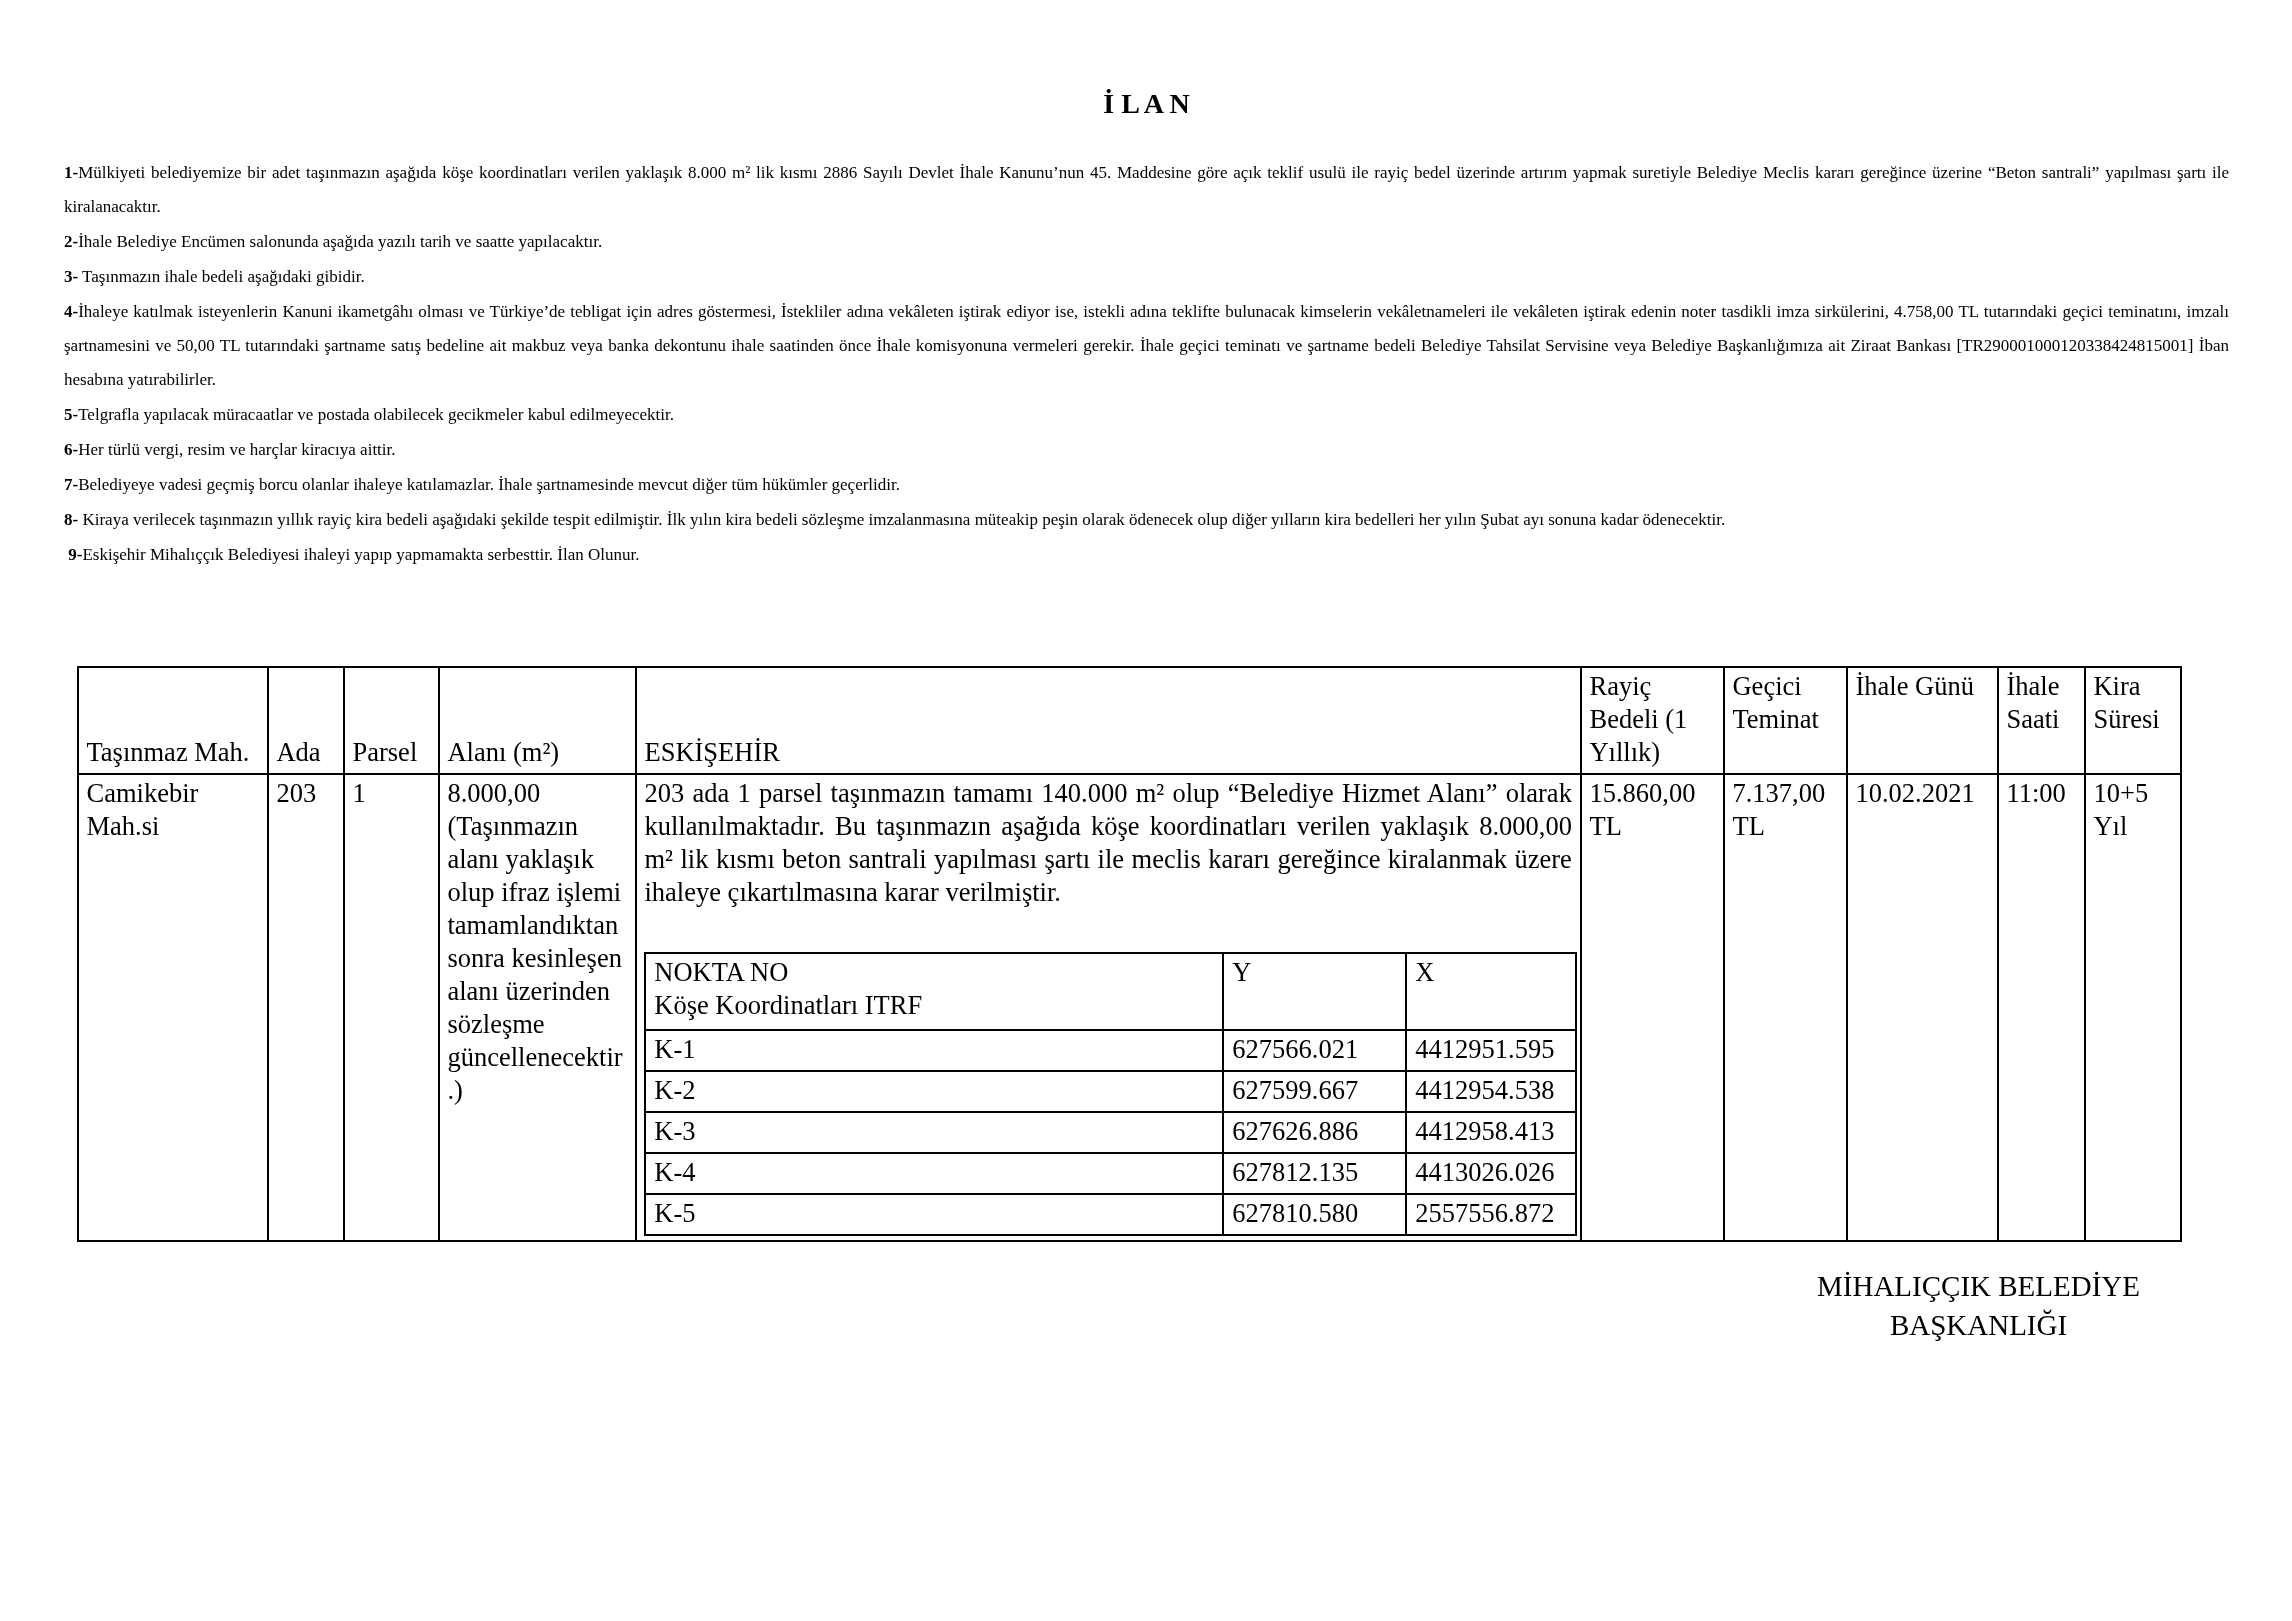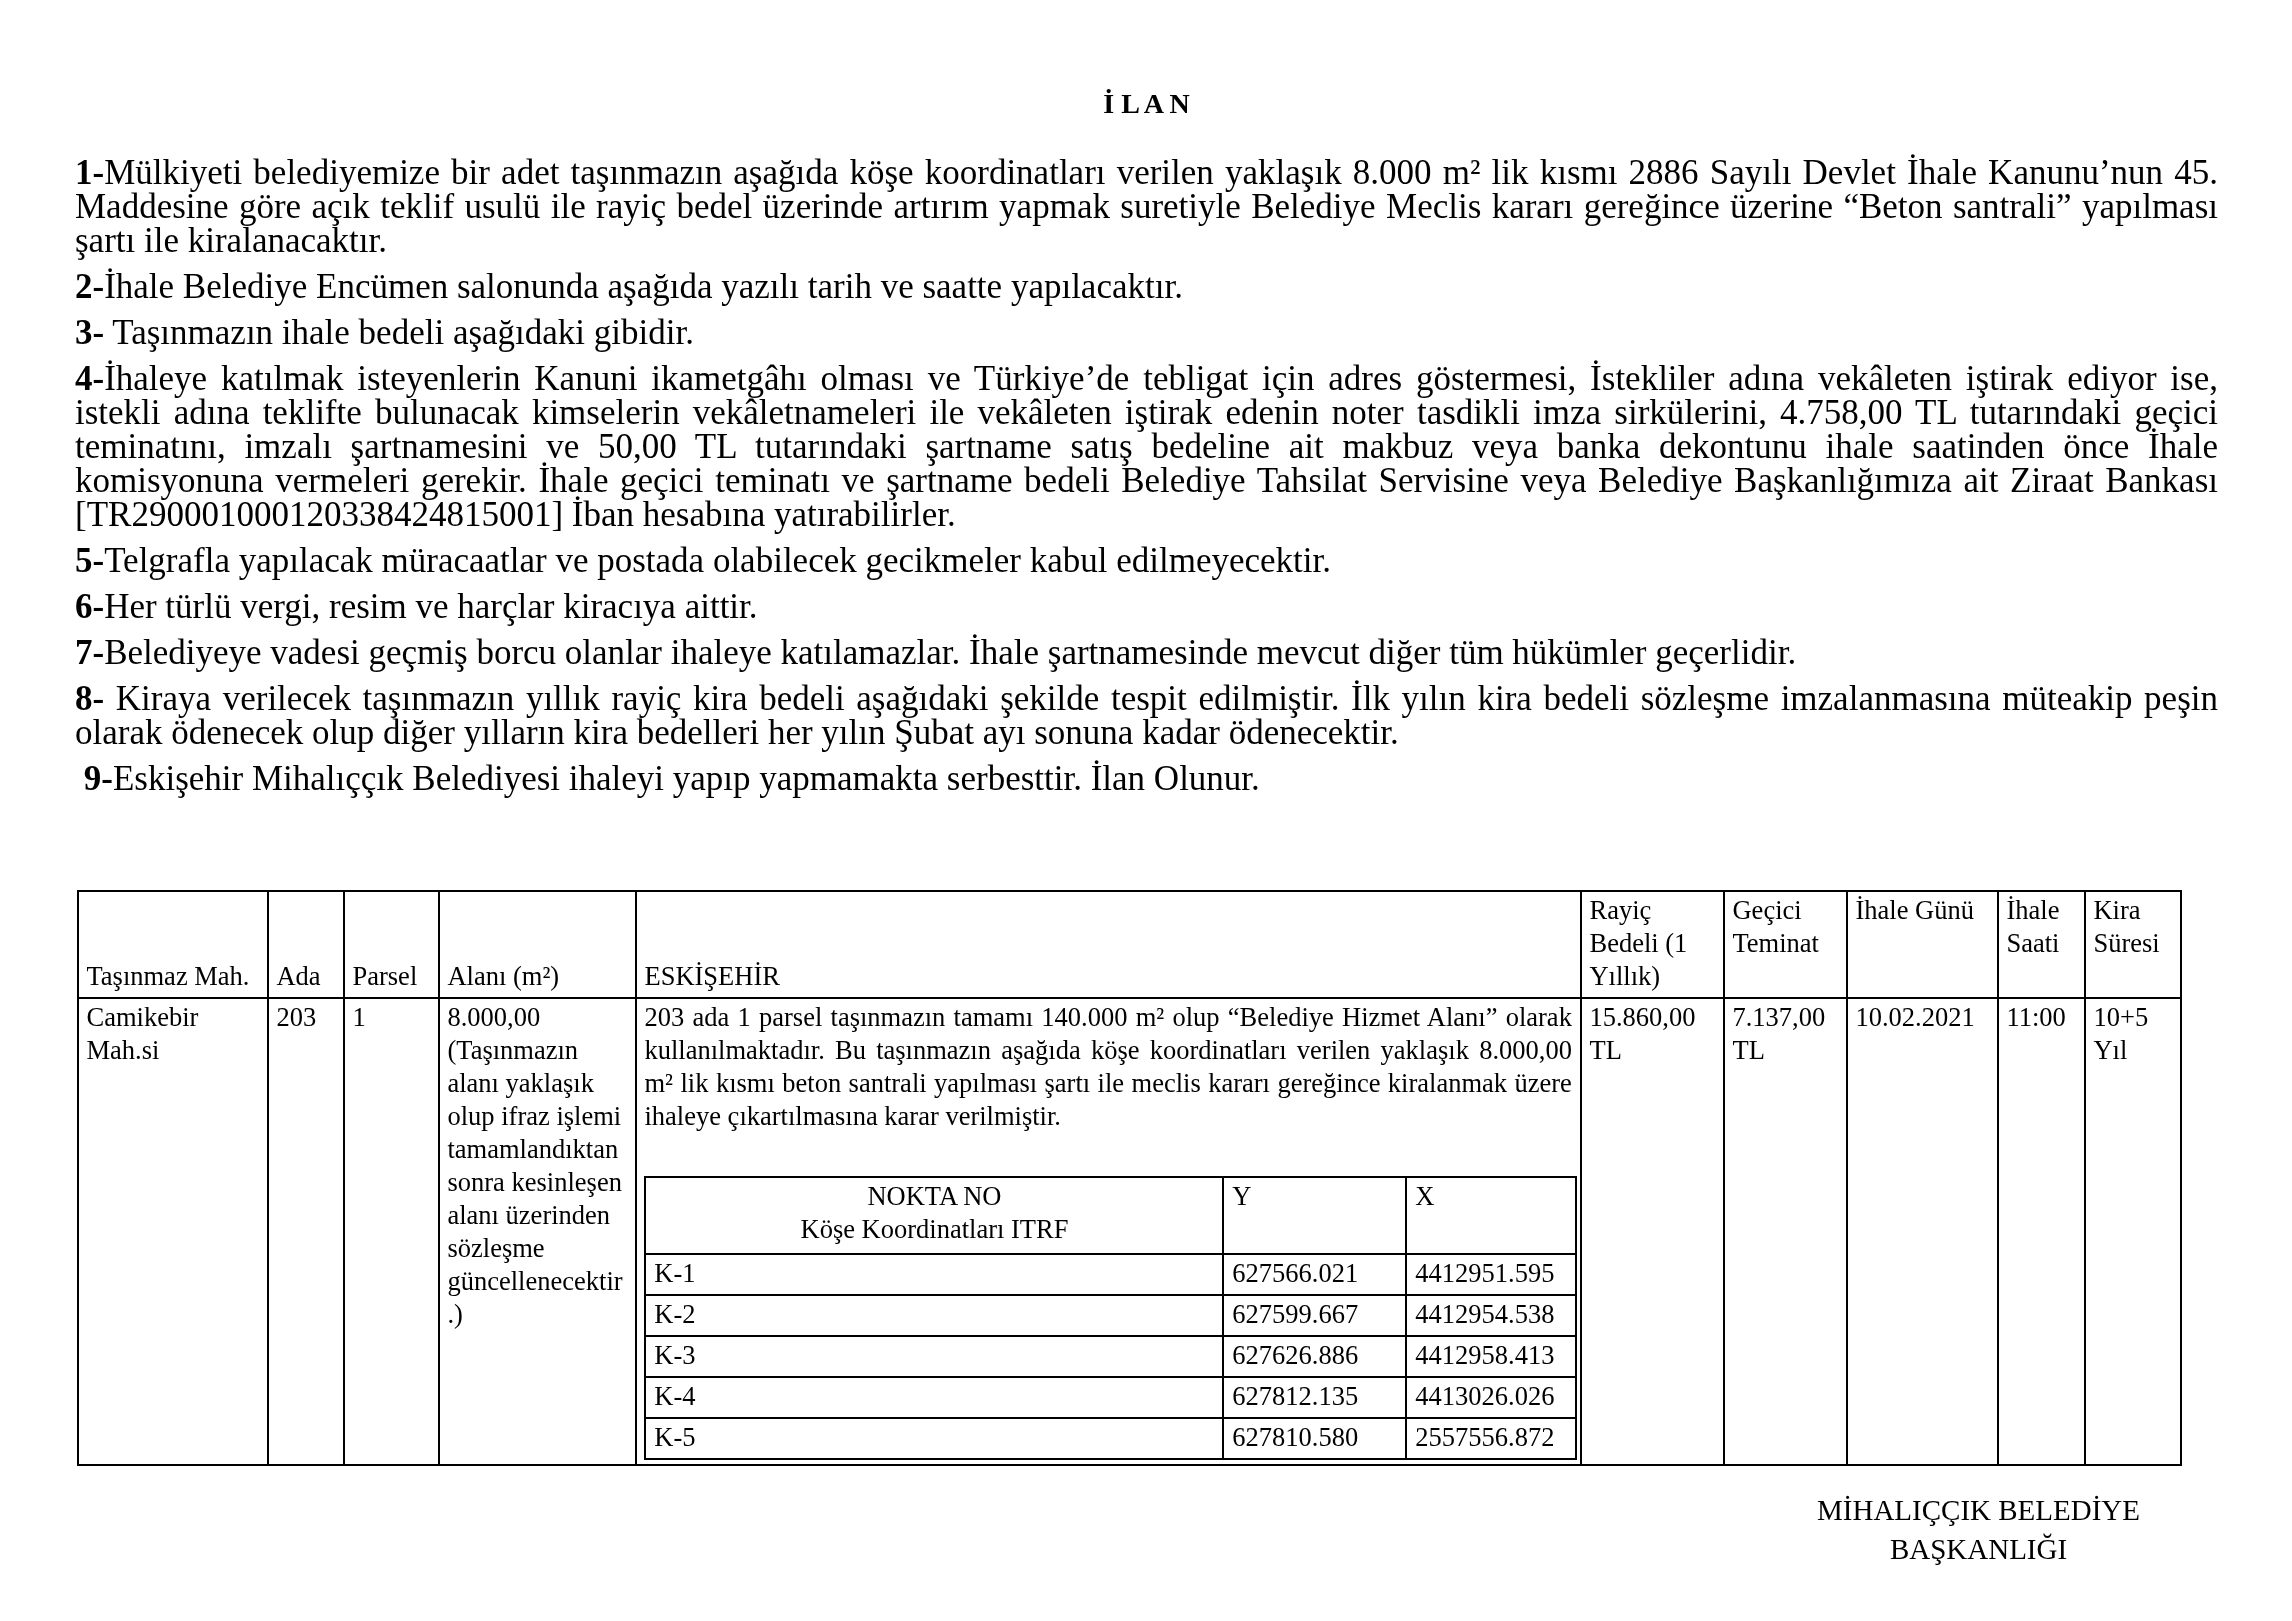--- a/index.html
+++ b/index.html
@@ -28,22 +28,22 @@
     margin: 0 0 35px 0;
   }
   .doc-subtitle {
     text-align: center;
     font-weight: bold;
     font-size: 28px;
     line-height: 35px;
     margin: 0 0 84px 0;
   }
   .paragraphs p {
-    margin: 12px;
-    font-size: 35px;
+    margin: 1px;
+    font-size: 17px;
     line-height: 34px;
     text-align: justify;
   }
   .pnum {
     font-weight: bold;
     white-space: pre;
   }
   
   .main-table-wrap {
     margin: 94px 0 0 13.7px;
@@ -85,21 +85,21 @@
   }
   table.coords td {
     border: 2px solid #000;
     padding: 2px 7.8px;
   }
   table.coords tr.chdr td {
     height: 71px;
     vertical-align: top;
     border-bottom-width: 2.9px;
   }
-  table.coords td.cc { text-align: center; }
+  table.coords td.cc { text-align: left; }
   table.coords tr.crow td {
     height: 35px;
     border-top-width: 2.9px;
     vertical-align: top;
     border-radius: 20px;
   }
   .signature {
     float: right;
     margin: 25.5px 90px 0 0;
     text-align: center;

